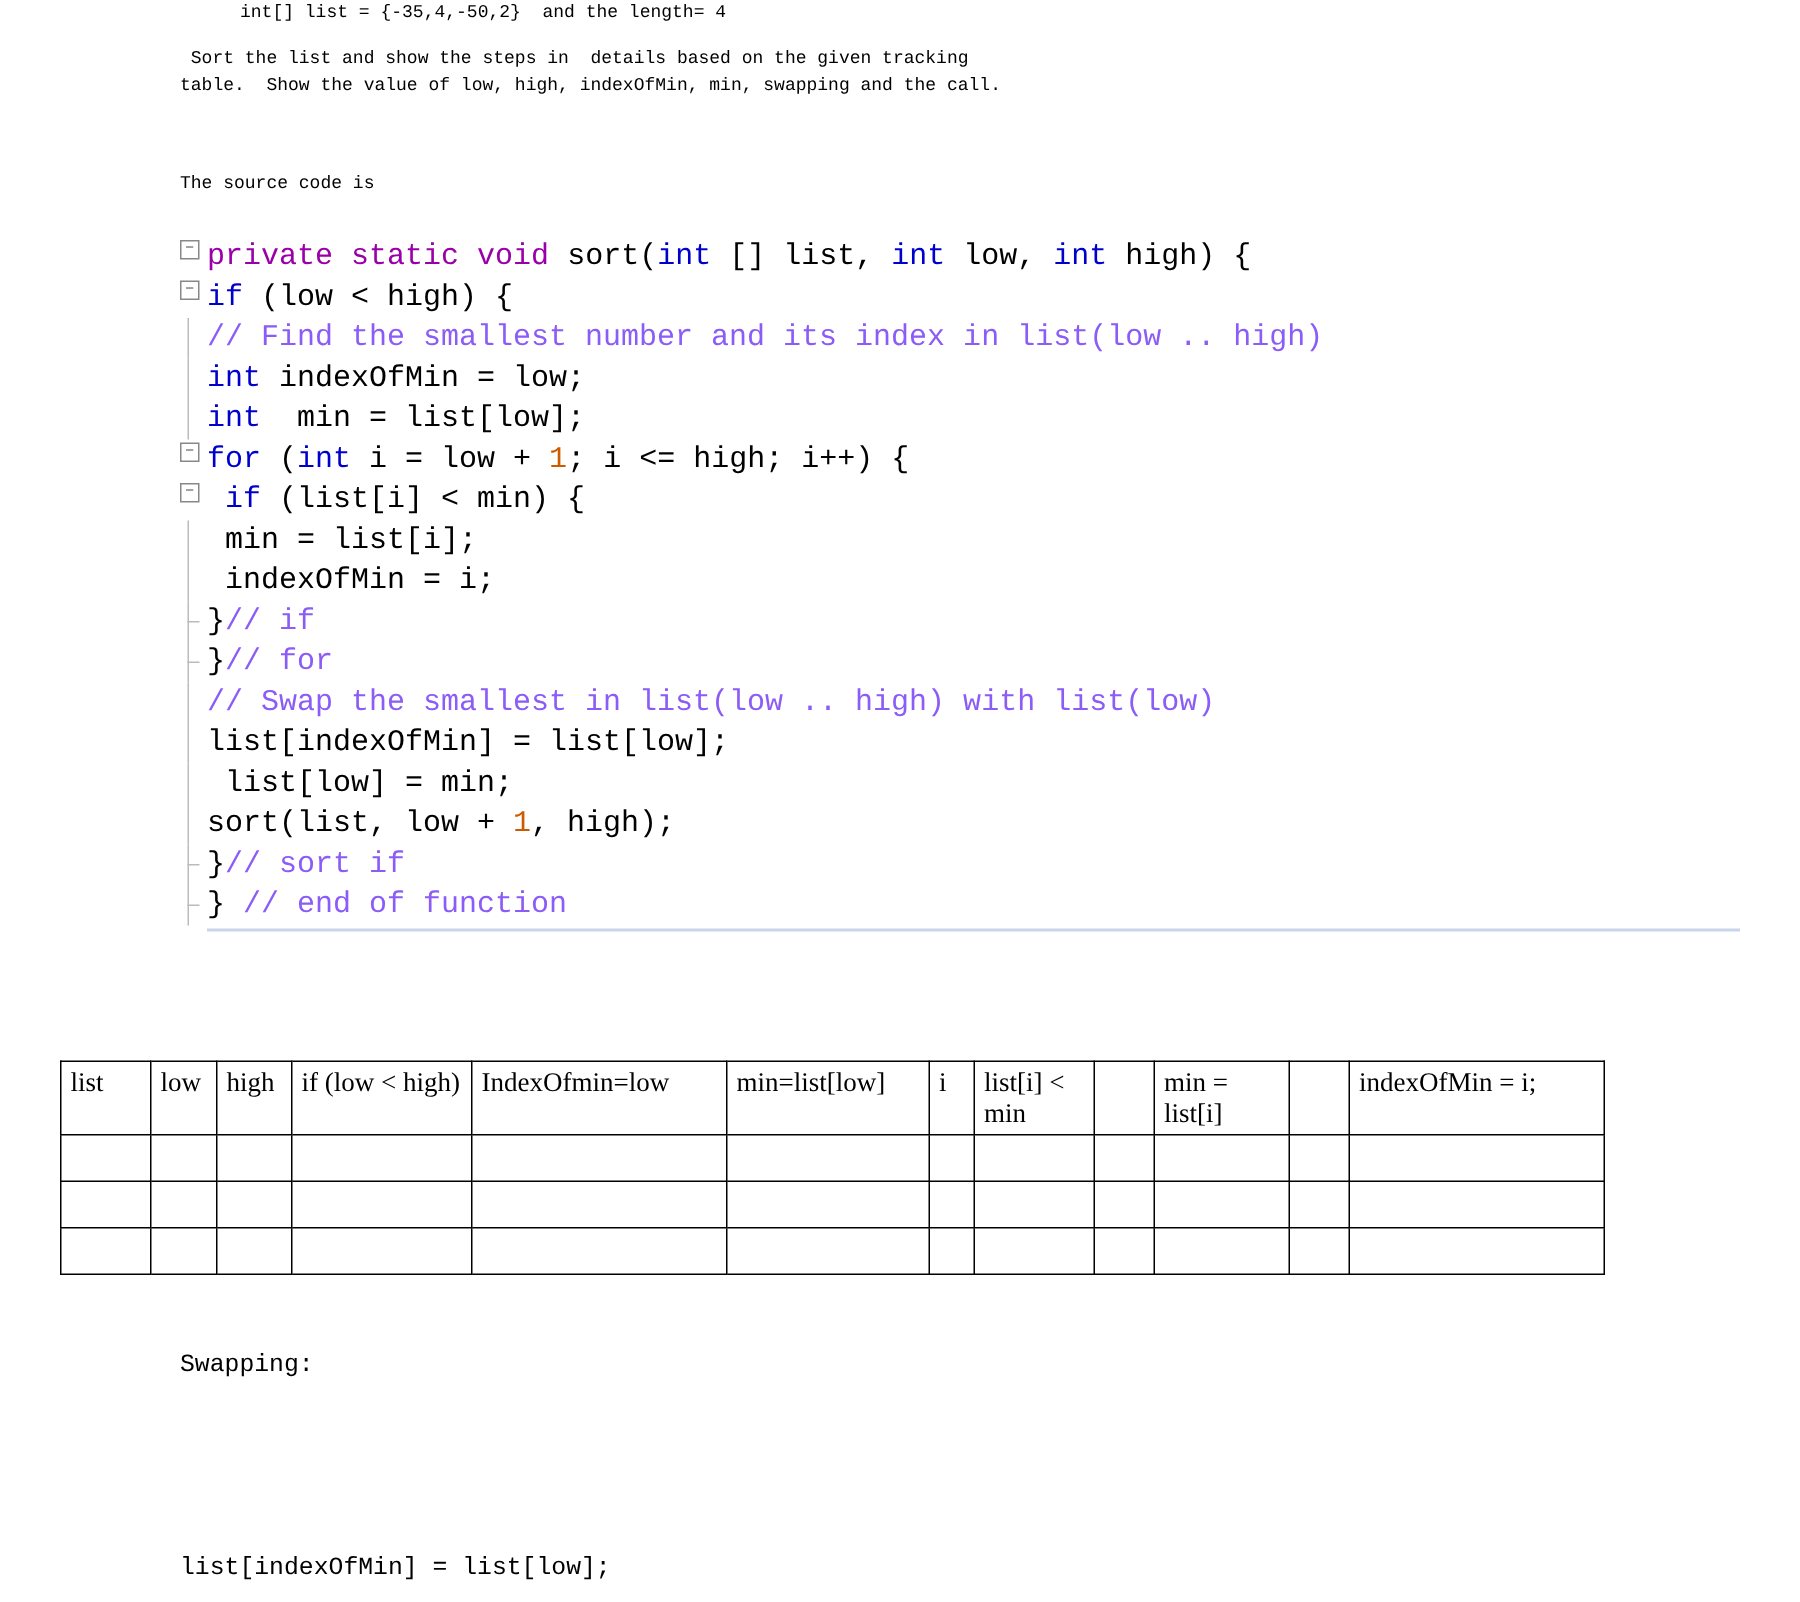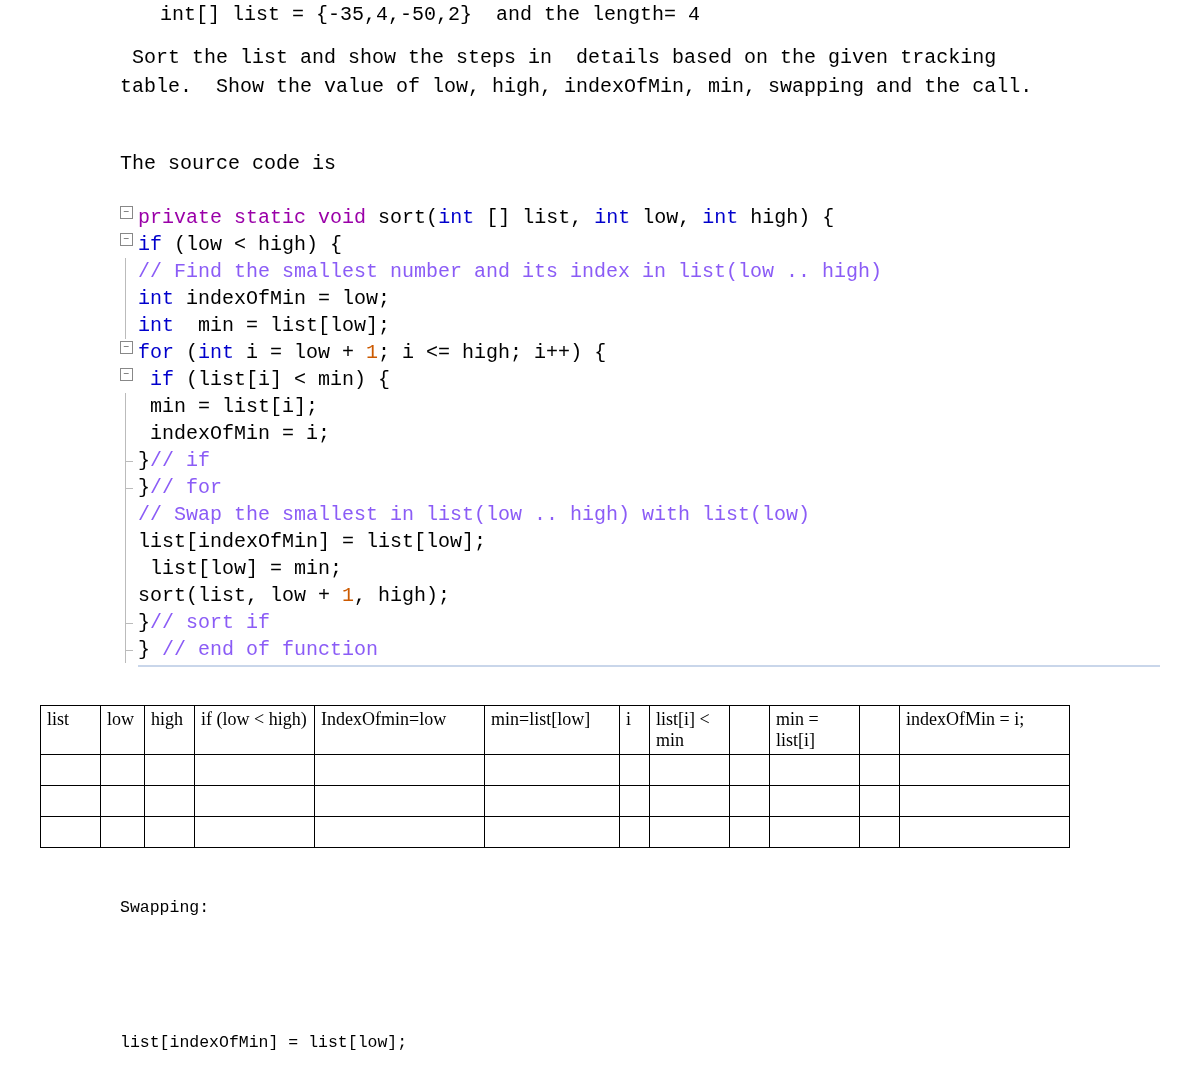--- a/index.html
+++ b/index.html
@@ -10,21 +10,21 @@
     font-size: 16px;
     color: #000;
     width: 1200px;
   }
   .content {
     padding: 0 40px 20px 120px;
     box-sizing: border-box;
   }
   .mono {
     font-family: "Courier New", Courier, monospace;
-    font-size: 20px;
+    font-size: 12px;
     line-height: 1.45;
     white-space: pre;
   }
   .indent1 { padding-left: 40px; }
   .code-block {
     position: relative;
     margin-top: 8px;
     padding-left: 18px;
   }
   .code-line {
@@ -73,20 +73,21 @@
     margin: 2px 0 0 0;
   }
 
   .table-wrap {
     padding: 0 40px 6px 40px;
   }
   table.track {
     border-collapse: collapse;
     width: 920px;
     table-layout: fixed;
+    margin-top: 48px;
   }
   table.track th, table.track td {
     border: 1px solid #000;
     padding: 3px 6px;
     font-family: "Times New Roman", Times, serif;
     font-size: 18px;
     text-align: left;
     vertical-align: top;
     height: 24px;
   }

